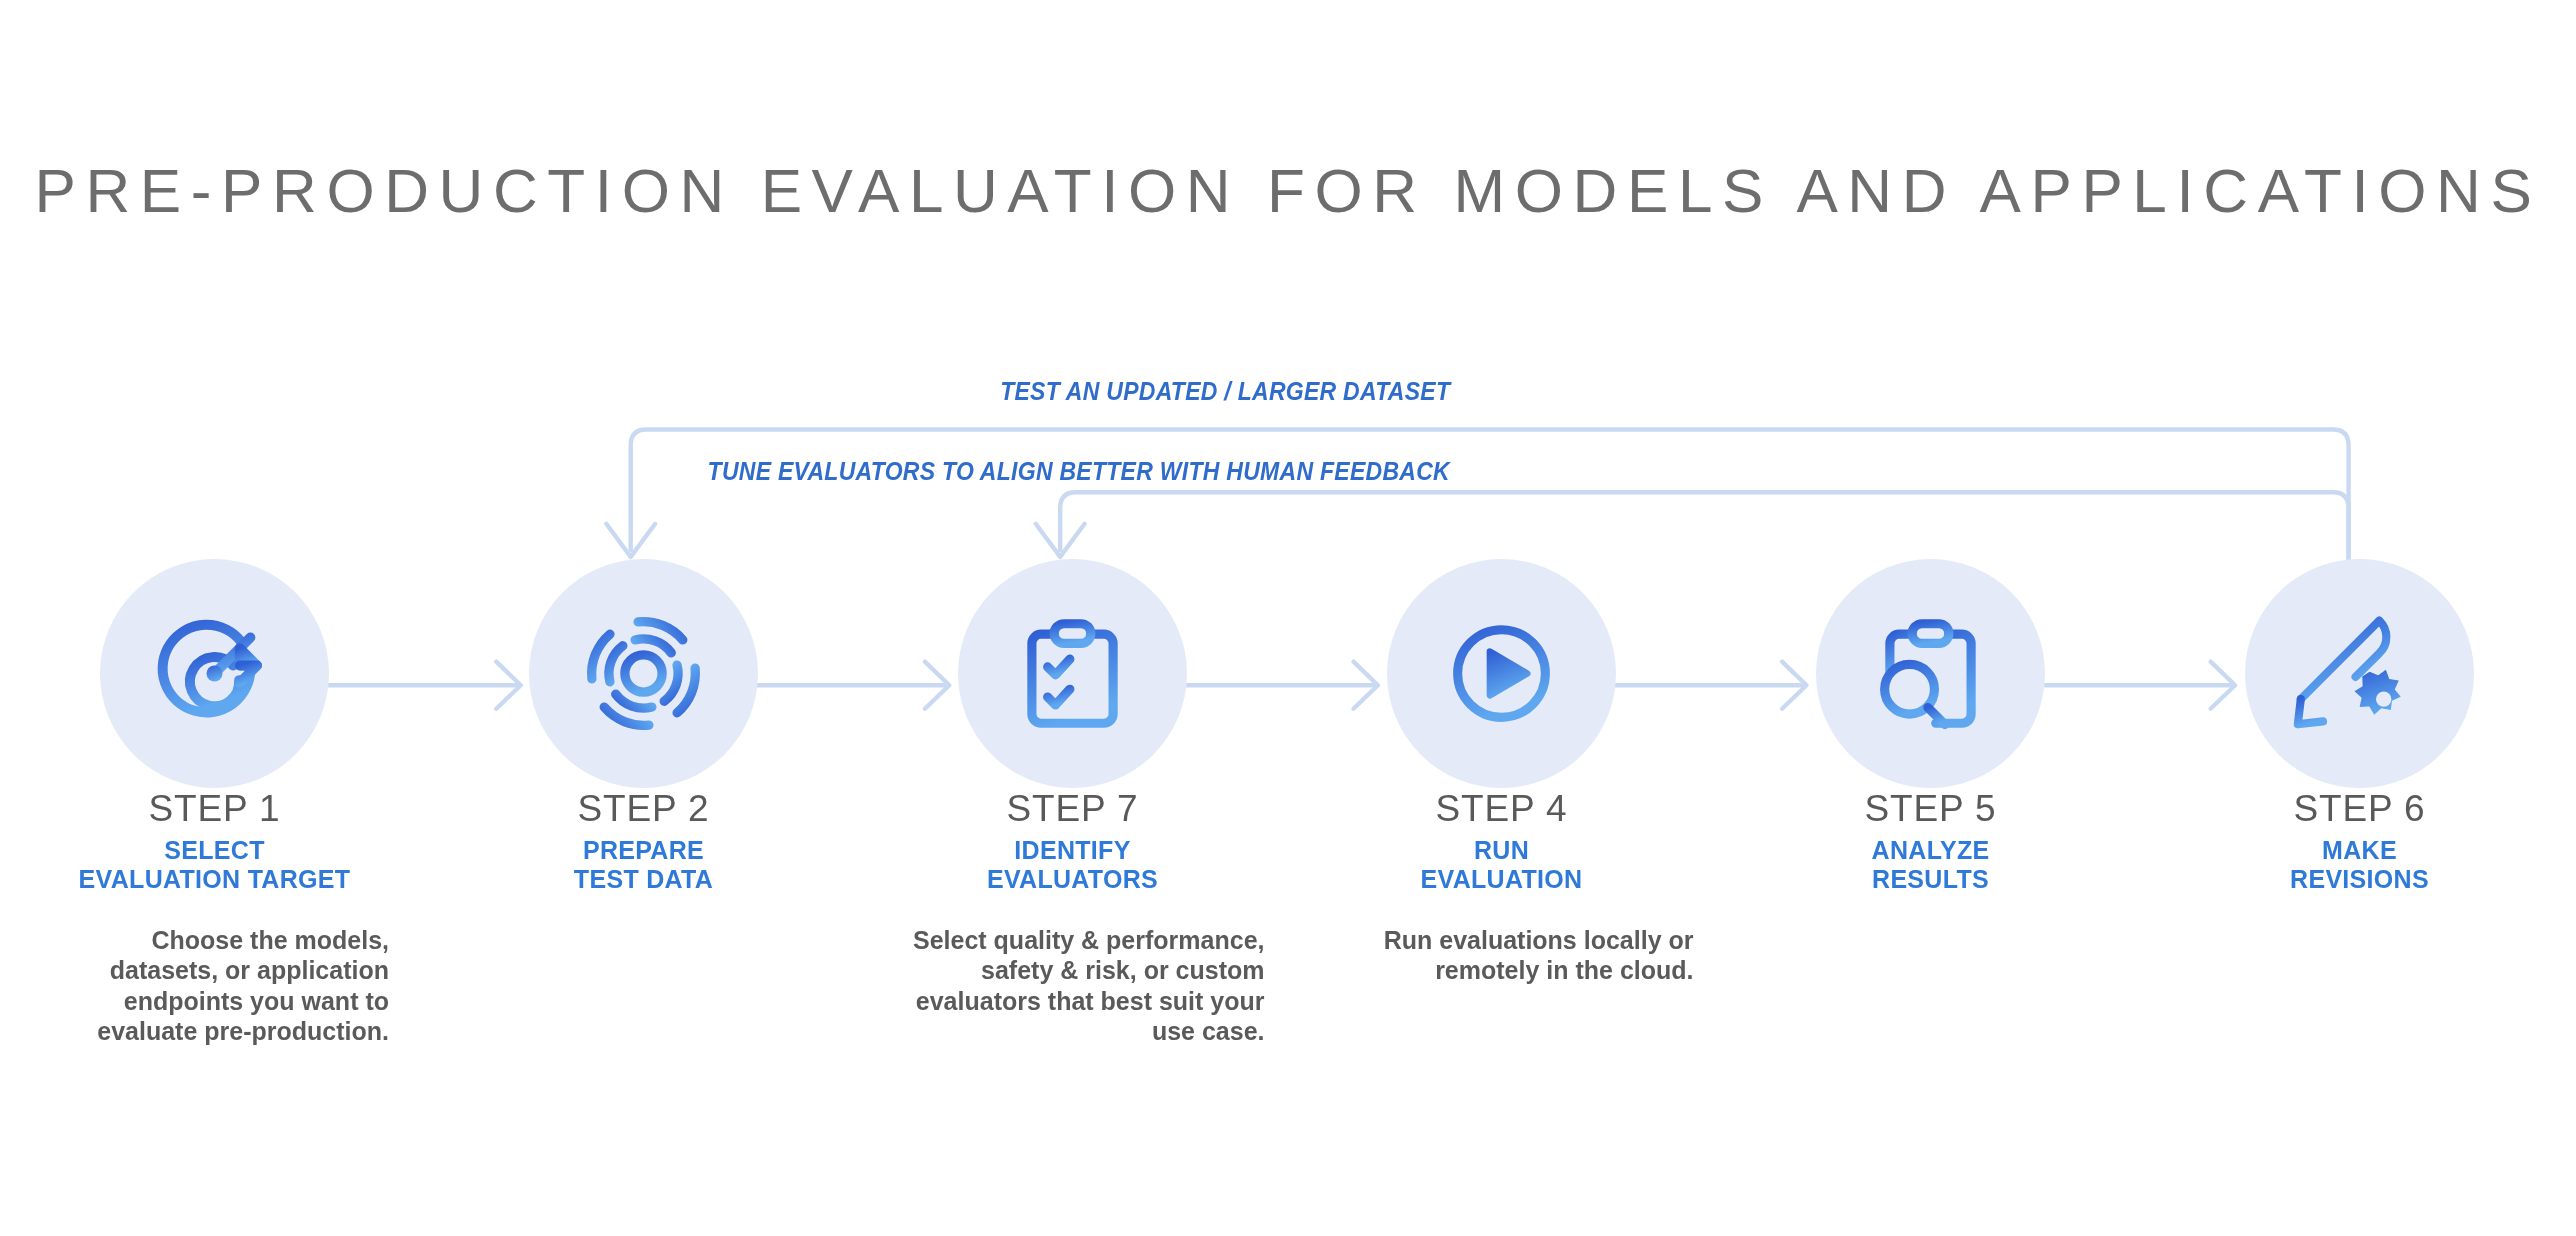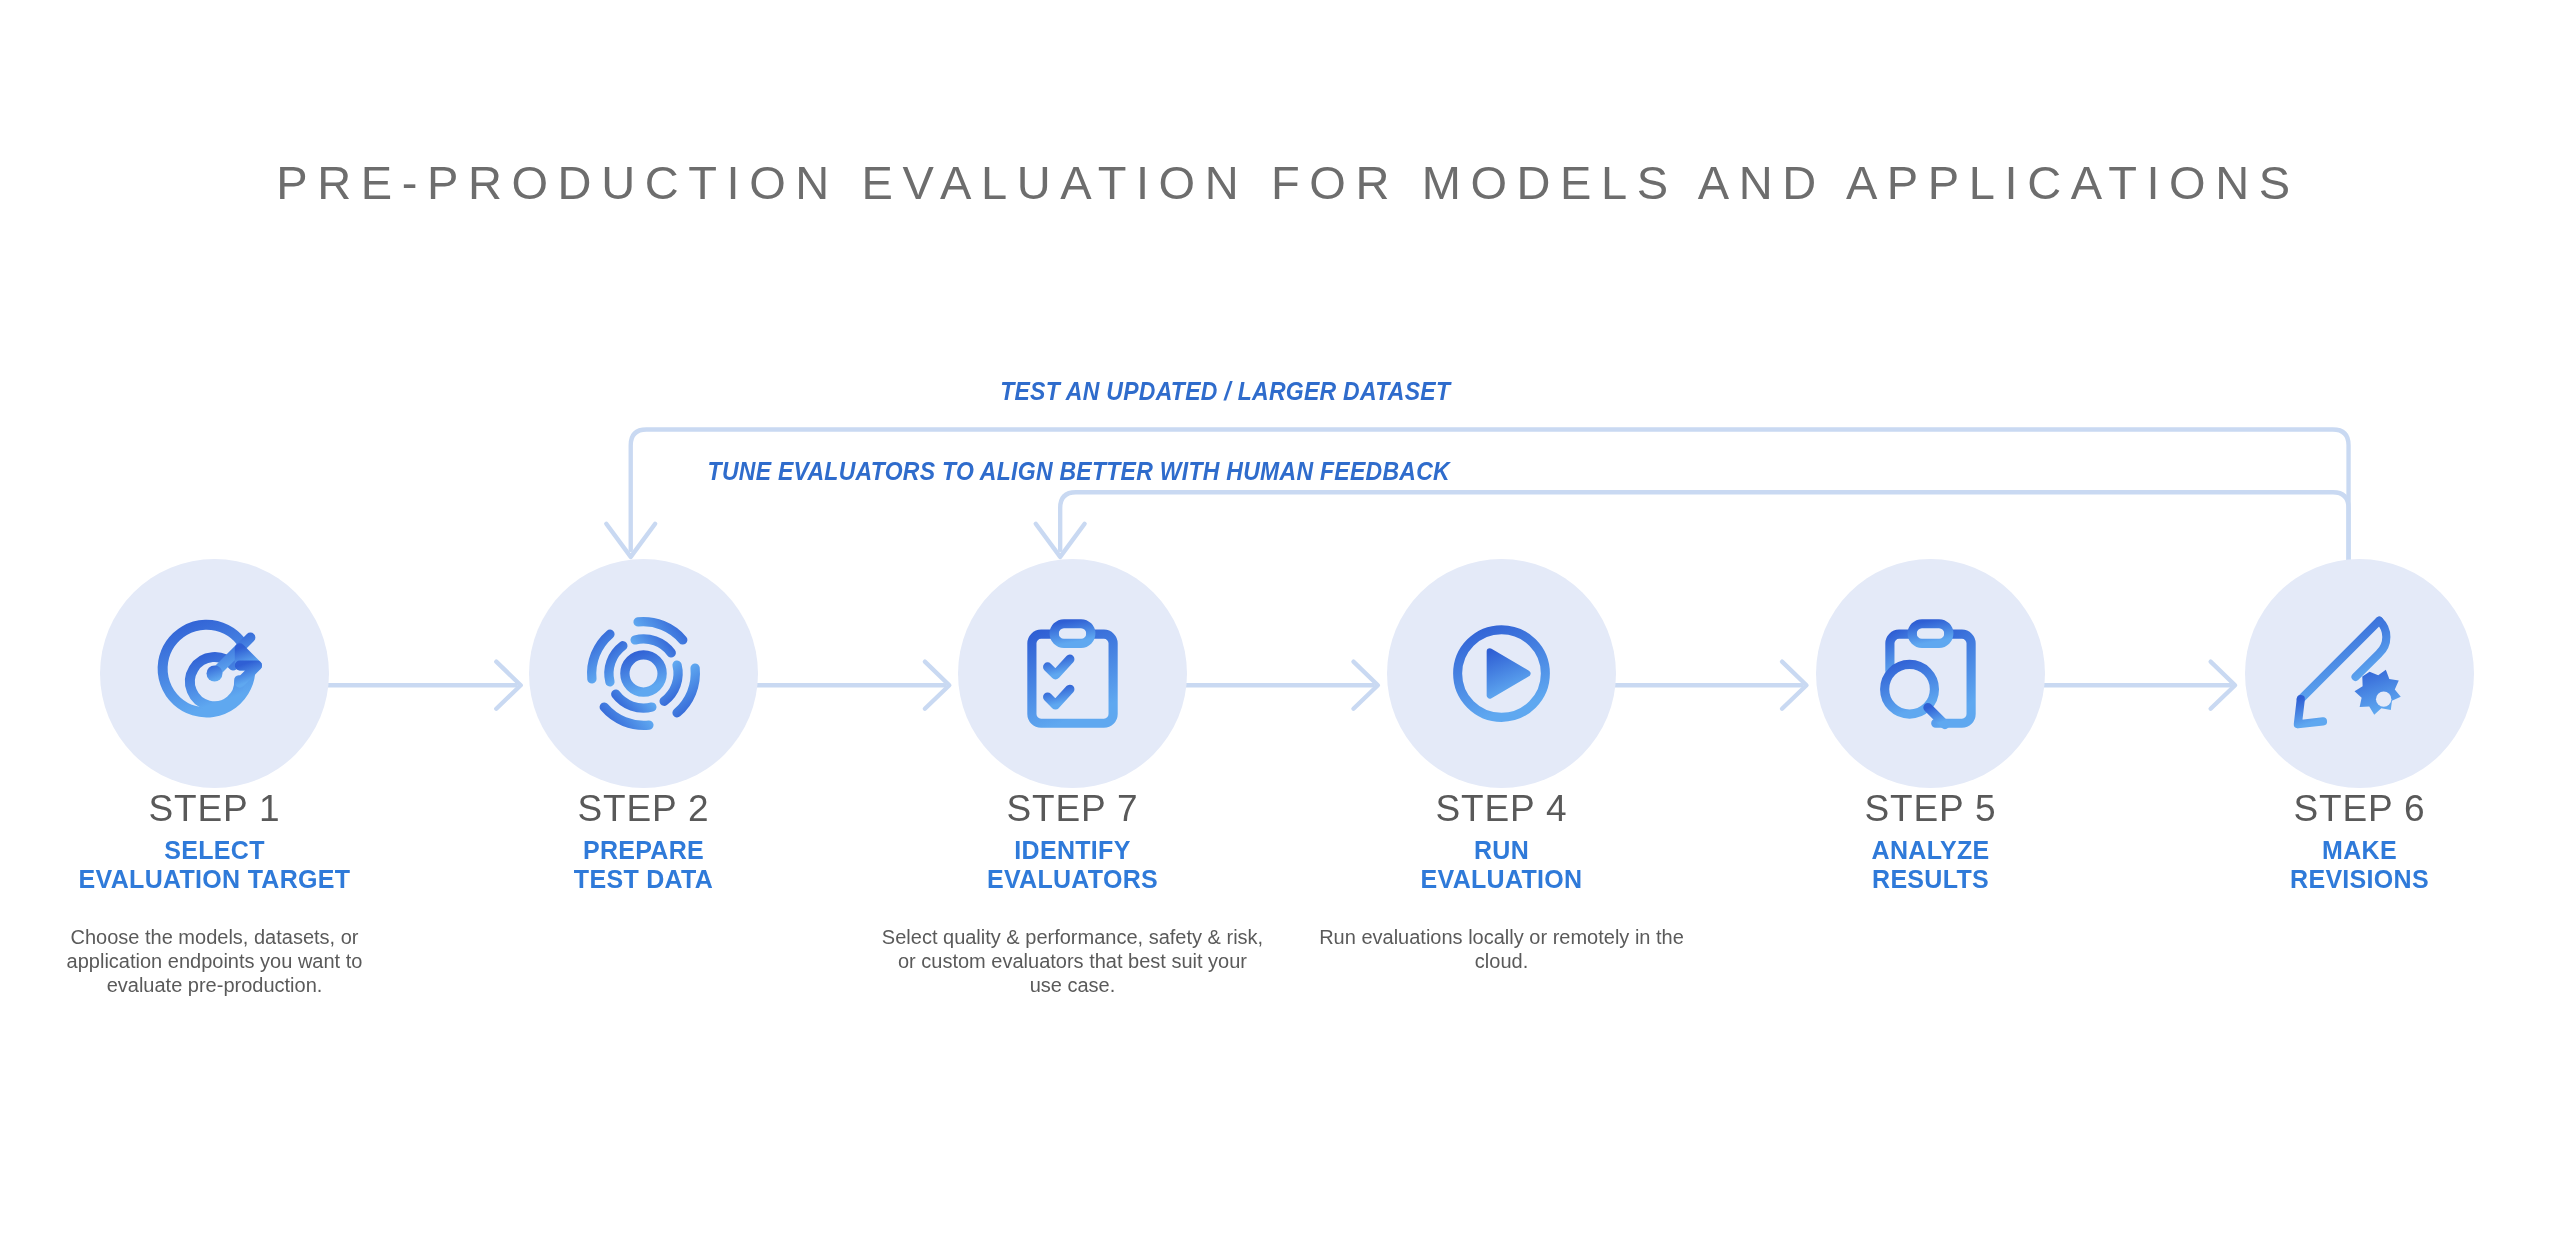--- a/index.html
+++ b/index.html
@@ -16,21 +16,21 @@
     -webkit-font-smoothing: antialiased;
   }
 
   
   #page-title {
     position: absolute;
     top: 155px;
     left: 0;
     width: 2576px;
     text-align: center;
-    font-size: 47px;
+    font-size: 62px;
     font-weight: 400;
     color: #6d6d6d;
     letter-spacing: 9.6px;
     white-space: nowrap;
   }
 
   
   .loop-label {
     position: absolute;
     font-size: 25px;
@@ -97,25 +97,25 @@
     font-size: 25px;
     font-weight: bold;
     color: #2f7ad9;
     line-height: 1.17;
     text-align: center;
     letter-spacing: 0.3px;
     white-space: pre-line;
   }
   .step-desc {
     margin-top: 30px;
-    font-size: 20px;
-    font-weight: 400;
+    font-size: 25px;
+    font-weight: 700;
     color: #5a5a5a;
     line-height: 1.22;
-    text-align: center;
+    text-align: right;
     width: 384px;
   }
   .w-narrow { width: 349px; }
 </style>
 </head>
 <body>
 
 <div id="page-title">PRE-PRODUCTION EVALUATION FOR MODELS AND APPLICATIONS</div>
 
 <svg id="connector-layer" viewBox="0 0 2950 1416" width="2576" height="1236" xmlns="http://www.w3.org/2000/svg">

